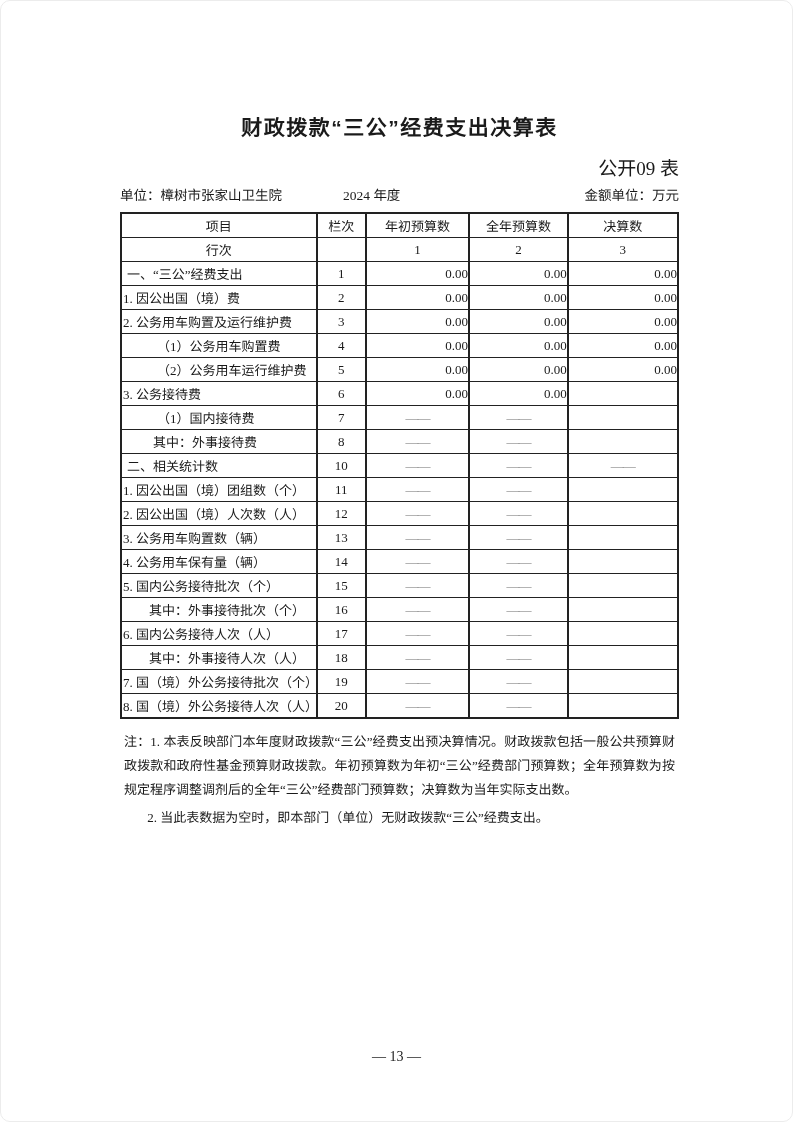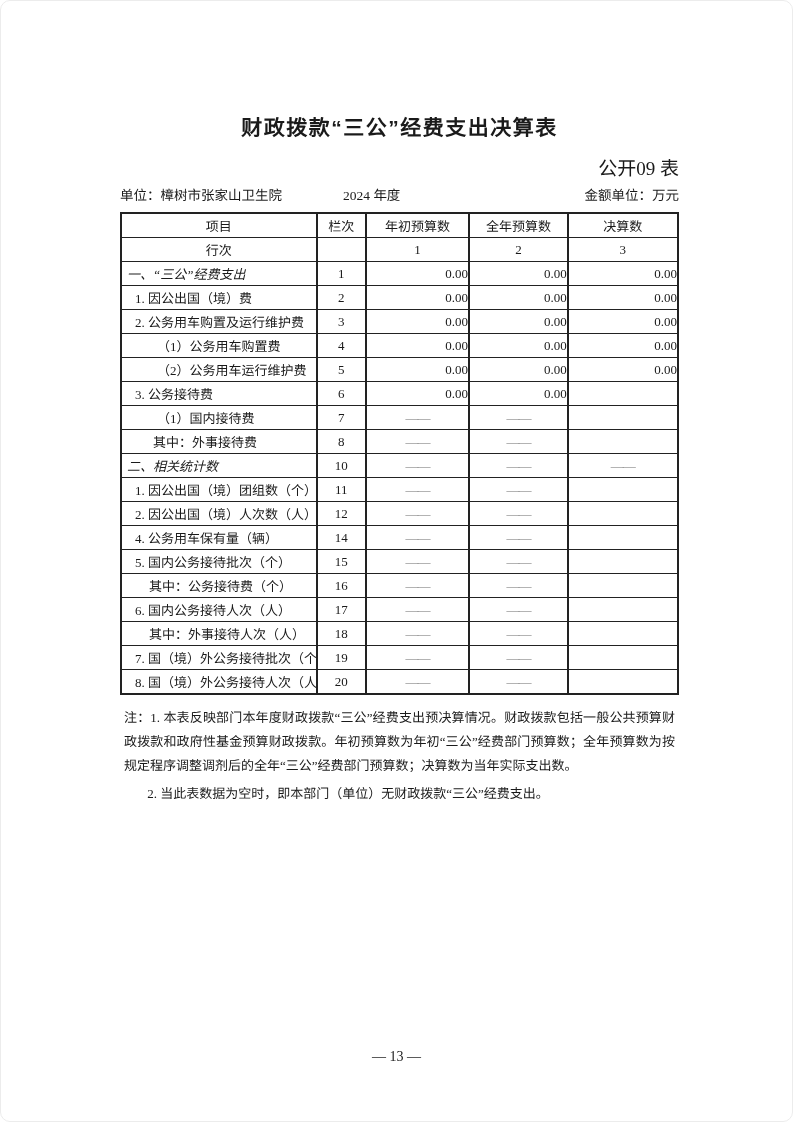--- a/index.html
+++ b/index.html
@@ -45,22 +45,22 @@
     border-right-width:2px;
     height:23px;
     padding:0;
     font-size:13px;
     font-weight:normal;
     overflow:hidden;
     white-space:nowrap;
   }
   th.col-header, td.cell-line { text-align:center; }
   td.cell-label { text-align:left; }
-  td.cell-label.indent-0 { padding-left:5px;font-style:italic; }
-  td.cell-label.indent-1 { padding-left:13px; }
+  td.cell-label.indent-0 { padding-left:5px; }
+  td.cell-label.indent-1 { padding-left:1px; }
   td.cell-label.indent-2 { padding-left:35px; }
   td.cell-label.indent-3 { padding-left:31px; }
   td.cell-label.indent-4 { padding-left:27px; }
   td.cell-value { text-align:right; padding-right:8px; }
   td.cell-value.dash { text-align:center; padding-right:0; color:#8a8a8a; letter-spacing:-1px; }
 
   .notes { margin-top:11px; font-size:13px; line-height:24px; text-align:justify; }
   .note2 { margin-top:12px; text-indent:2.1em; }
 
   .page-number {
@@ -183,35 +183,42 @@
             <td class="cell-value"></td>
           </tr>
           <tr>
             <td class="cell-label indent-1">2. 因公出国（境）人次数（人）</td>
             <td class="cell-line">12</td>
             <td class="cell-value dash">——</td>
             <td class="cell-value dash">——</td>
             <td class="cell-value"></td>
           </tr>
           <tr>
+            <td class="cell-label indent-1">3. 公务用车购置数（辆）</td>
+            <td class="cell-line">13</td>
+            <td class="cell-value dash">——</td>
+            <td class="cell-value dash">——</td>
+            <td class="cell-value"></td>
+          </tr>
+          <tr>
             <td class="cell-label indent-1">4. 公务用车保有量（辆）</td>
             <td class="cell-line">14</td>
             <td class="cell-value dash">——</td>
             <td class="cell-value dash">——</td>
             <td class="cell-value"></td>
           </tr>
           <tr>
             <td class="cell-label indent-1">5. 国内公务接待批次（个）</td>
             <td class="cell-line">15</td>
             <td class="cell-value dash">——</td>
             <td class="cell-value dash">——</td>
             <td class="cell-value"></td>
           </tr>
           <tr>
-            <td class="cell-label indent-4">其中：公务接待费（个）</td>
+            <td class="cell-label indent-4">其中：外事接待批次（个）</td>
             <td class="cell-line">16</td>
             <td class="cell-value dash">——</td>
             <td class="cell-value dash">——</td>
             <td class="cell-value"></td>
           </tr>
           <tr>
             <td class="cell-label indent-1">6. 国内公务接待人次（人）</td>
             <td class="cell-line">17</td>
             <td class="cell-value dash">——</td>
             <td class="cell-value dash">——</td>

